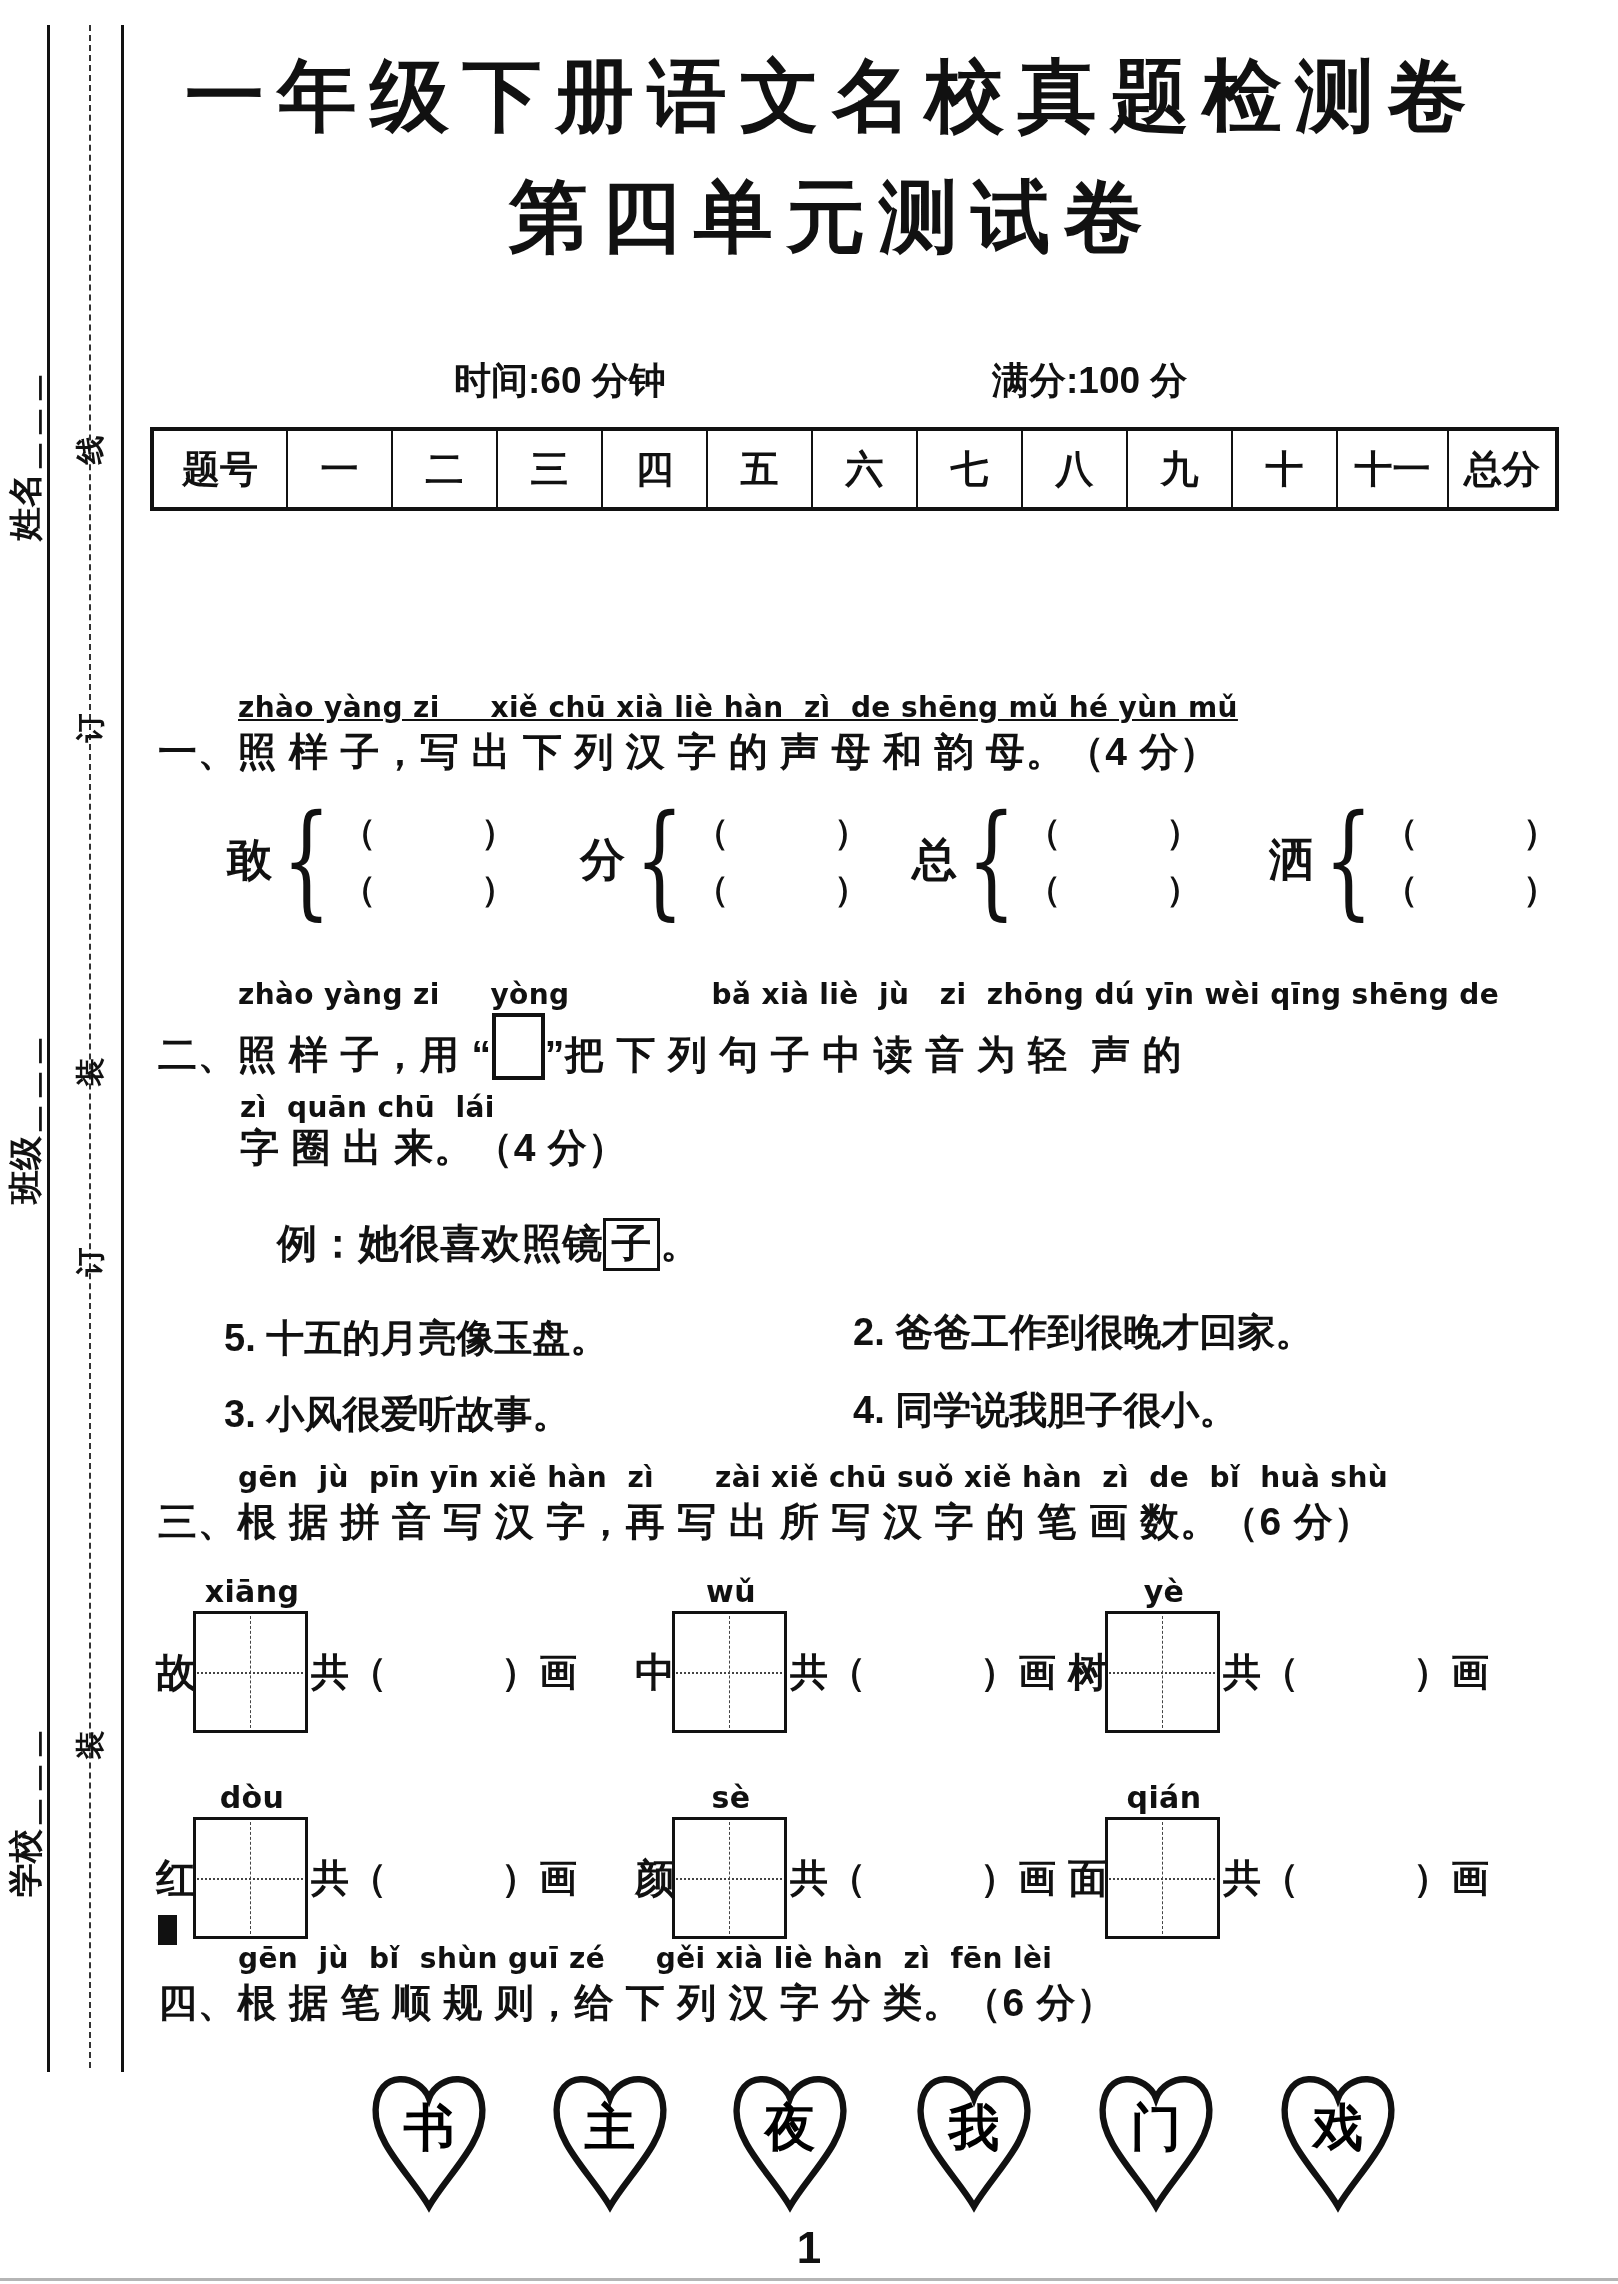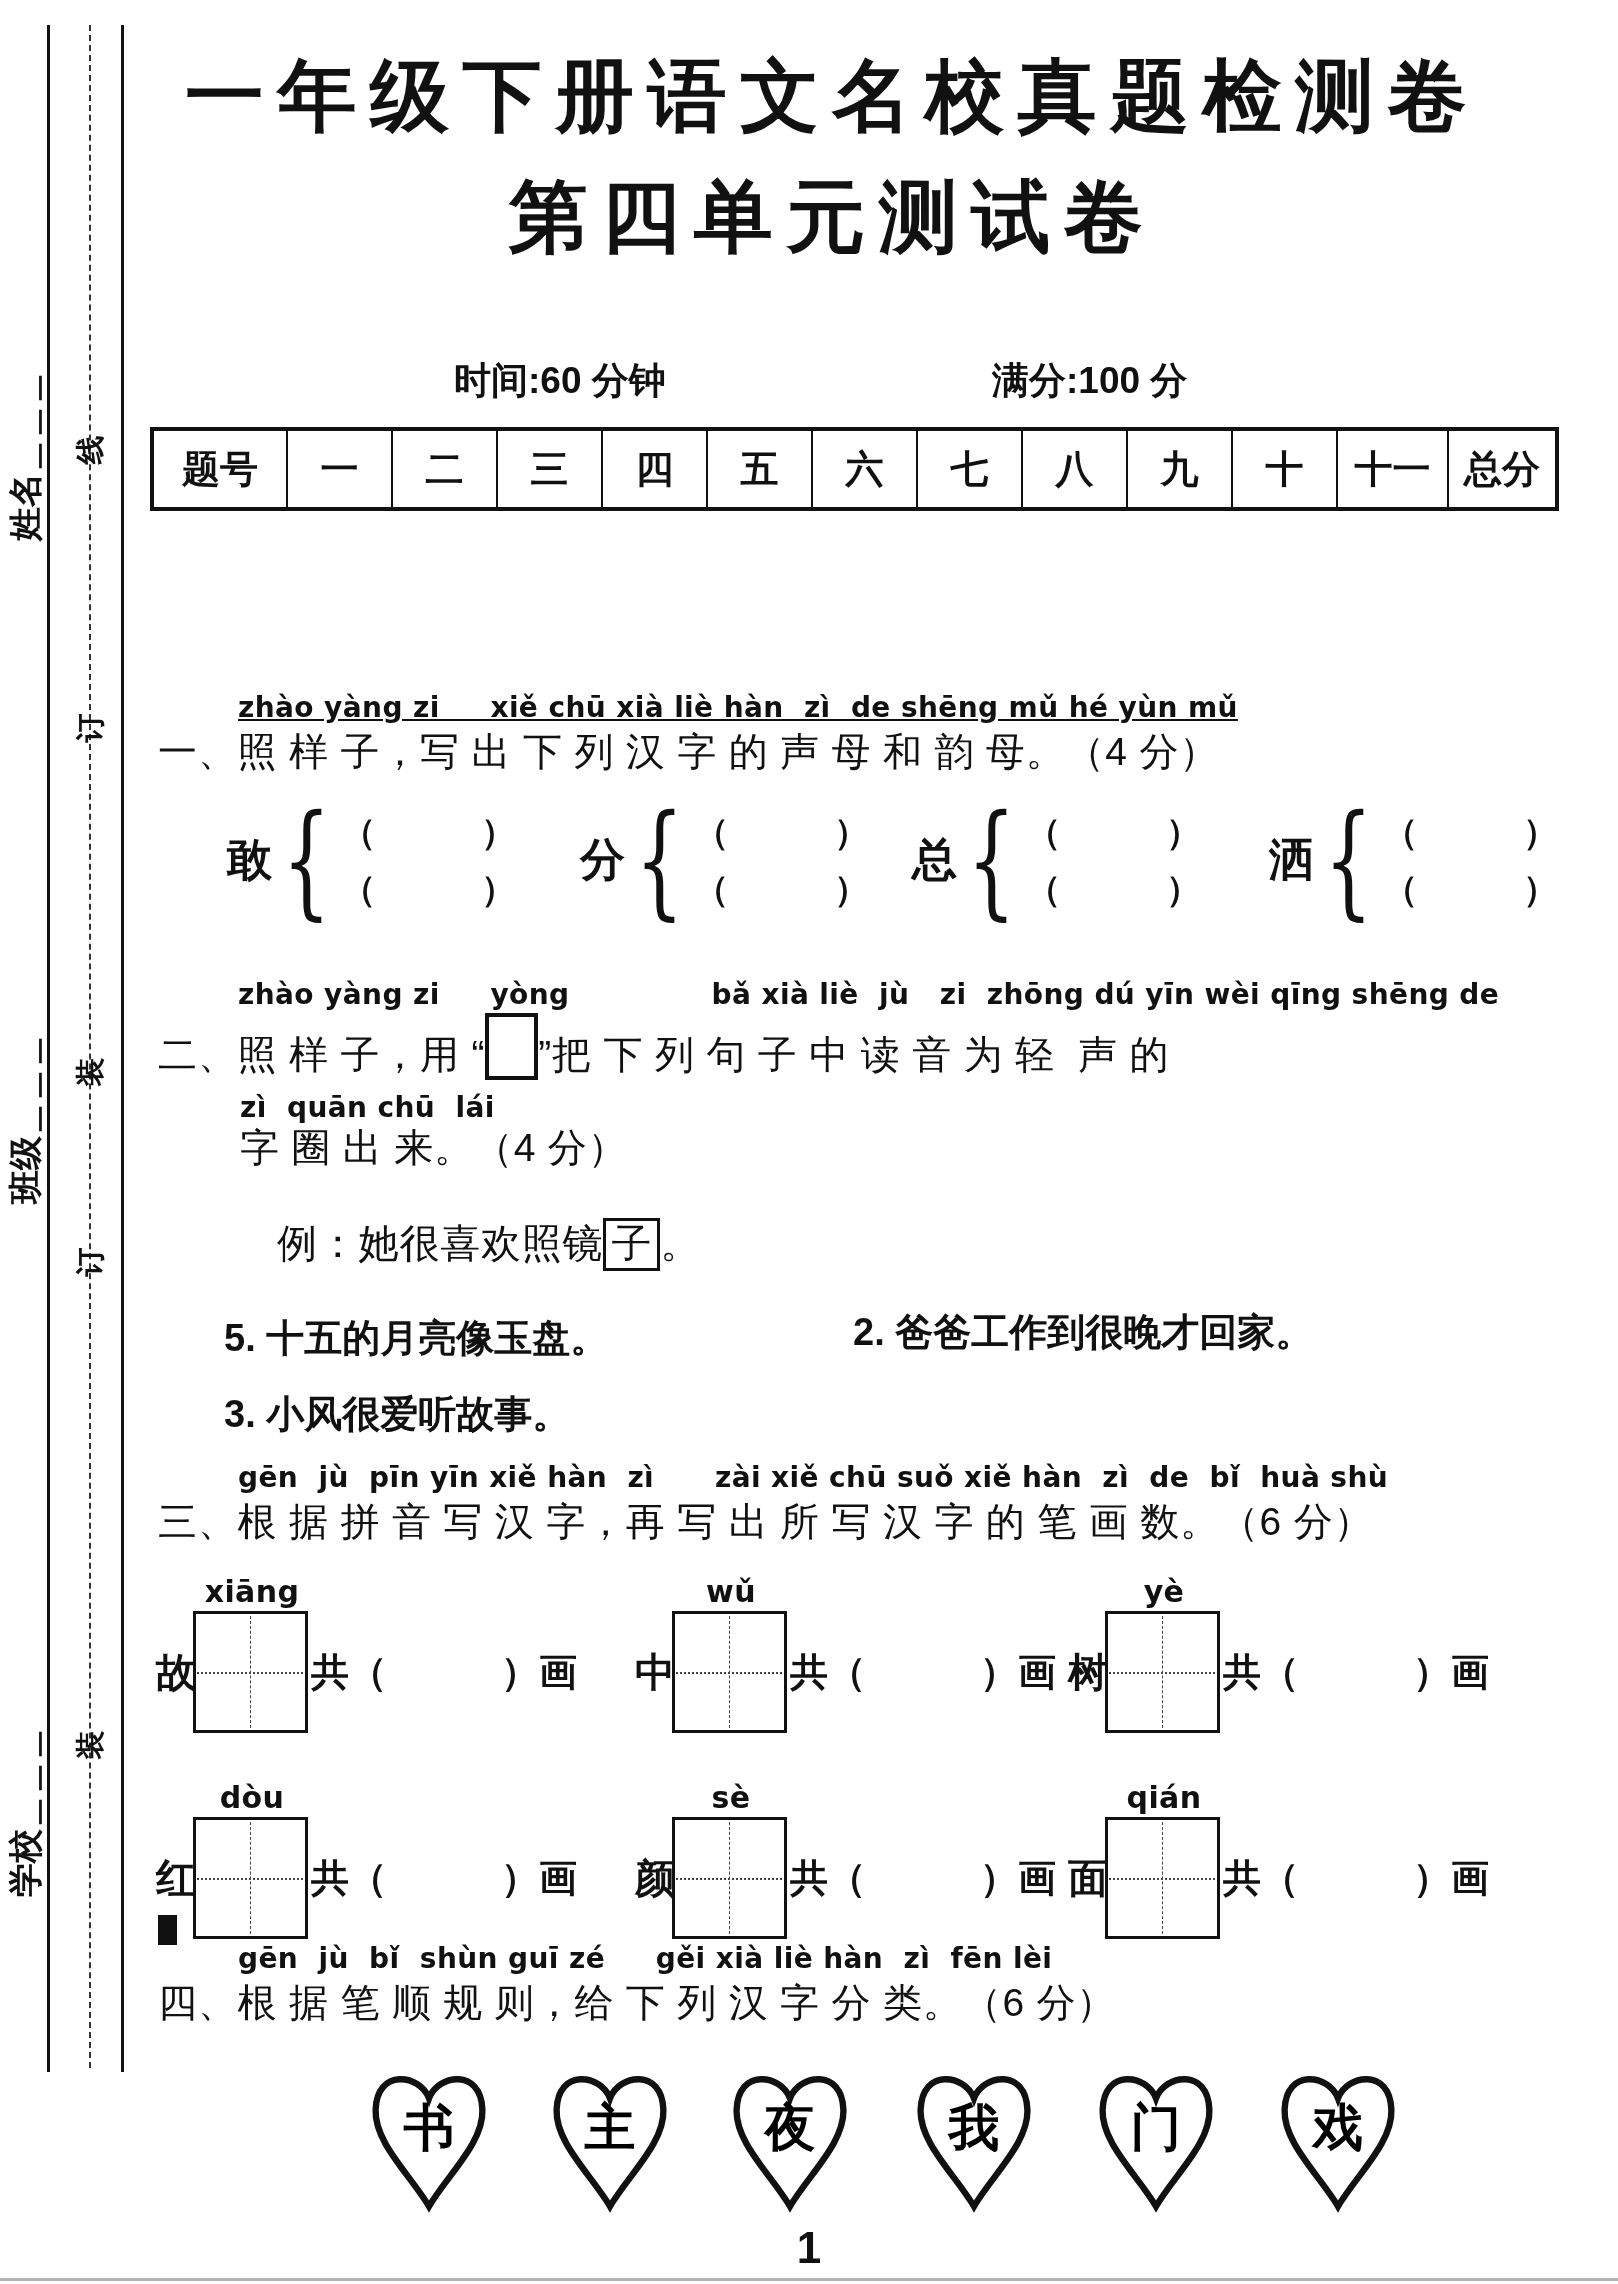--- a/index.html
+++ b/index.html
@@ -4,21 +4,21 @@
 <style>
   html,body{margin:0;padding:0;background:#e9e9e9;}
   #page{
     position:relative; width:1618px; height:2284px; background:#ffffff;
     font-family:"Liberation Sans", sans-serif; color:#111; overflow:hidden;
   }
   .abs{position:absolute;}
   .title{width:1311px; left:177px; text-align:center; font-weight:bold; letter-spacing:13.5px; font-size:79px; white-space:nowrap;}
   .info{font-size:37px; font-weight:bold; white-space:pre;}
   .pinyin{font-family:"DejaVu Sans", sans-serif; font-weight:bold; font-size:28px; white-space:pre; letter-spacing:0.4px;}
-  .qtext{font-size:39px; font-weight:normal; white-space:pre; letter-spacing:0.8px;}
+  .qtext{font-size:39px; font-weight:bold; white-space:pre; letter-spacing:0.8px;}
   .sent{font-size:38px; font-weight:bold; white-space:pre;}
 
   
   table.score{border-collapse:collapse; table-layout:fixed; border:4.2px solid #111; background:#fff;}
   table.score td{border:2.5px solid #111; text-align:center; vertical-align:middle; font-weight:bold; font-size:38px; padding:0;}
   tr.hrow td{height:76px;}
   tr.srow td{height:86px;}
 
   
   .side-label{width:336px; height:42px; line-height:42px; text-align:center; font-size:34px; font-weight:bold; transform:rotate(-90deg); white-space:pre;}
@@ -155,20 +155,21 @@
   <div class="abs qtext" style="left:158px; top:1013px;"><span>二、照 样 子，用 “</span><span class="sqbox"></span><span>”把 下 列 句 子 中 读 音 为 轻  声 的</span></div>
   <div class="abs pinyin" style="left:238px; top:978px;">zhào yàng zi     yòng              bǎ xià liè  jù   zi  zhōng dú yīn wèi qīng shēng de</div>
   <div class="abs pinyin" style="left:240px; top:1091px;">zì  quān chū  lái</div>
   <div class="abs qtext" style="left:240px; top:1121px;">字 圈 出 来。（4 分）</div>
 
   <div class="abs qtext" style="left:277px; top:1216px; font-size:40px;"><span>例：她很喜欢照镜</span><span class="zibox">子</span><span>。</span></div>
 
   <div class="abs sent" style="left:224px;  top:1313px;">5. 十五的月亮像玉盘。</div>
   <div class="abs sent" style="left:853px; top:1307px;">2. 爸爸工作到很晚才回家。</div>
   <div class="abs sent" style="left:224px;  top:1389px;">3. 小风很爱听故事。</div>
+  <div class="abs sent" style="left:853px; top:1385px;">4. 同学说我胆子很小。</div>
 
   <div class="abs pinyin" style="left:238px; top:1461px;">gēn  jù  pīn yīn xiě hàn  zì      zài xiě chū suǒ xiě hàn  zì  de  bǐ  huà shù</div>
   <div class="abs qtext" style="left:158px; top:1495px;">三、根 据 拼 音 写 汉 字，再 写 出 所 写 汉 字 的 笔 画 数。（6 分）</div>
 
   <div class="abs q3g" style="left:156px; top:1574px;">
     <div class="py pinyin" style="font-size:30px;">xiāng</div>
     <div class="rowline">
       <span class="lead">故</span>
       <span class="tian">
           <span class="vmid"></span>

